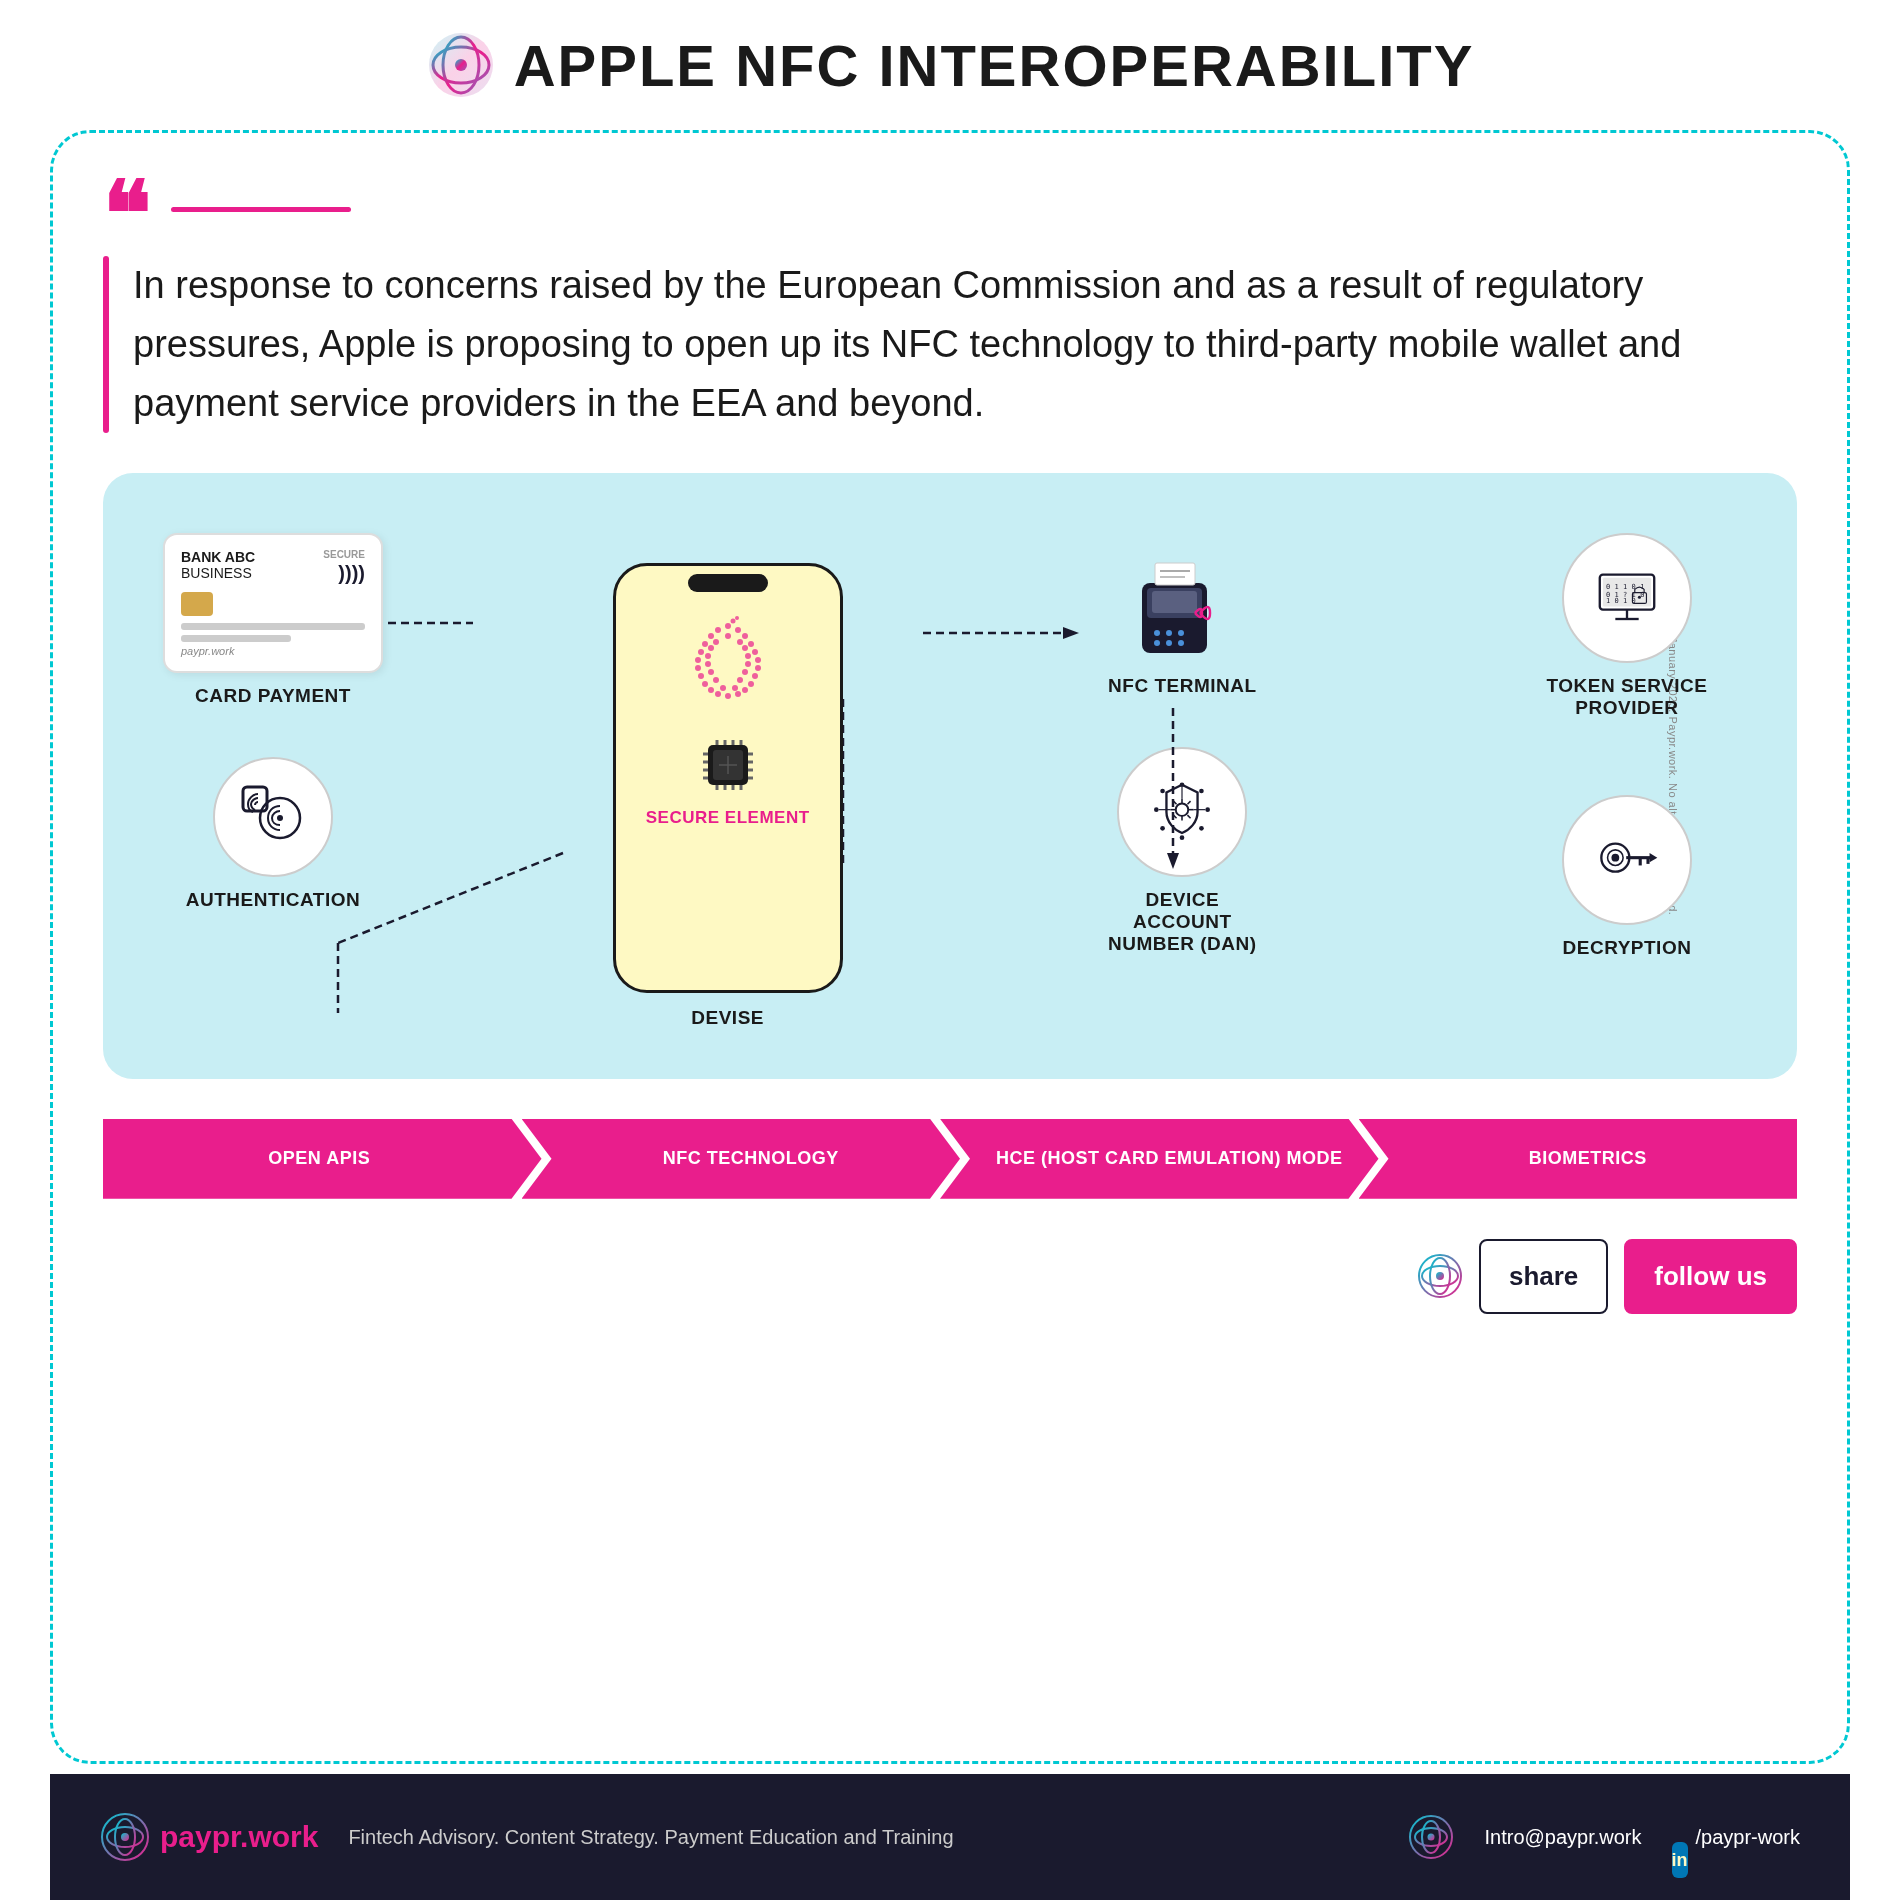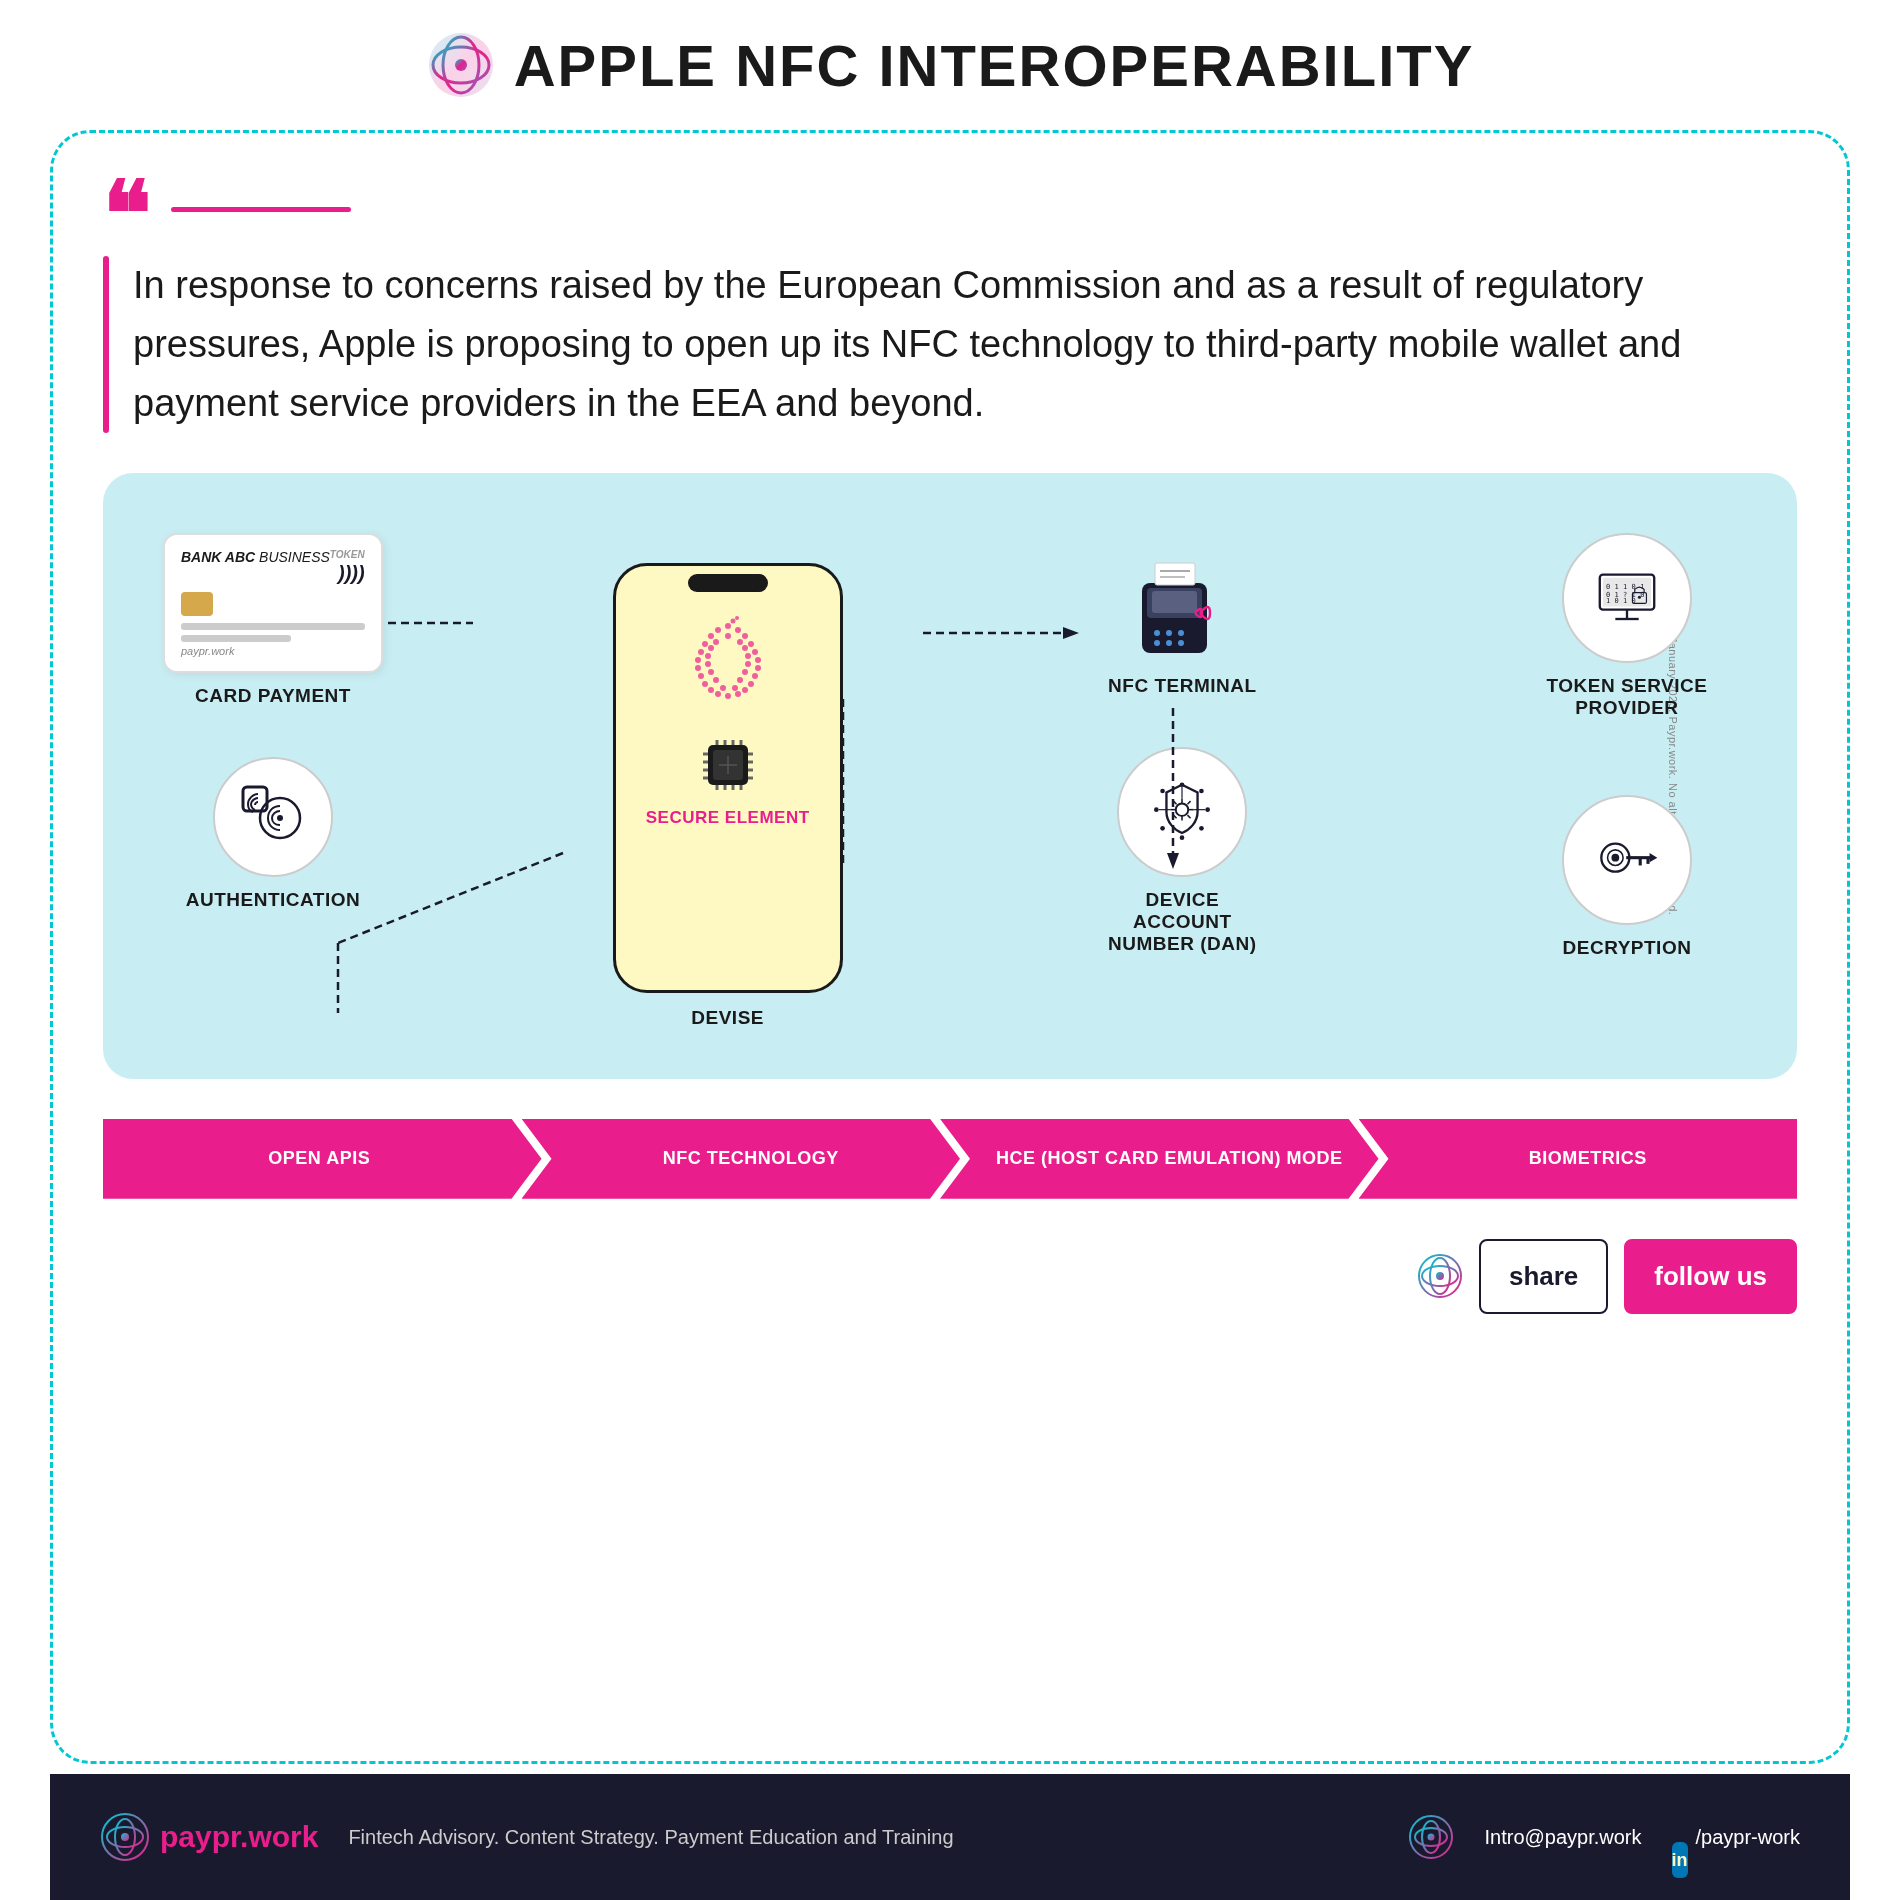--- a/index.html
+++ b/index.html
@@ -140,25 +140,24 @@
       border-radius: 14px;
       border: 2px solid #ddd;
       padding: 14px 16px;
       display: flex;
       flex-direction: column;
       justify-content: space-between;
       box-shadow: 2px 2px 8px rgba(0,0,0,0.08);
     }
     .card-top {
       display: flex;
-      justify-content: flex-start;
+      justify-content: space-between;
       align-items: flex-start;
       font-size: 13px;
       font-weight: 700;
-      font-style: italic;
     }
     .card-bank-name { color: #1a1a1a; font-size: 14px; }
     .card-chip {
       width: 32px;
       height: 24px;
       background: #d4a84b;
       border-radius: 4px;
       margin-top: 4px;
     }
     .card-lines { display: flex; flex-direction: column; gap: 5px; margin-top: 4px; }
@@ -408,21 +407,21 @@
 
             <div class="diagram-item">
               <div class="card-icon">
                 <div class="card-top">
                   <div>
                     <div class="card-bank-name">
                       <strong>BANK ABC</strong> <span style="font-weight:400;">BUSINESS</span>
                     </div>
                   </div>
                   <div style="display:flex;flex-direction:column;align-items:flex-end;gap:2px;">
-                    <span class="card-debit">TOKEN</span>
+                    <span class="card-debit">SECURE</span>
                     <span style="font-size:20px;color:#1a1a2e;">))))</span>
                   </div>
                 </div>
                 <div class="card-chip"></div>
                 <div class="card-lines">
                   <div class="card-line"></div>
                   <div class="card-line short"></div>
                 </div>
                 <div class="card-logo">paypr.work</div>
               </div>

